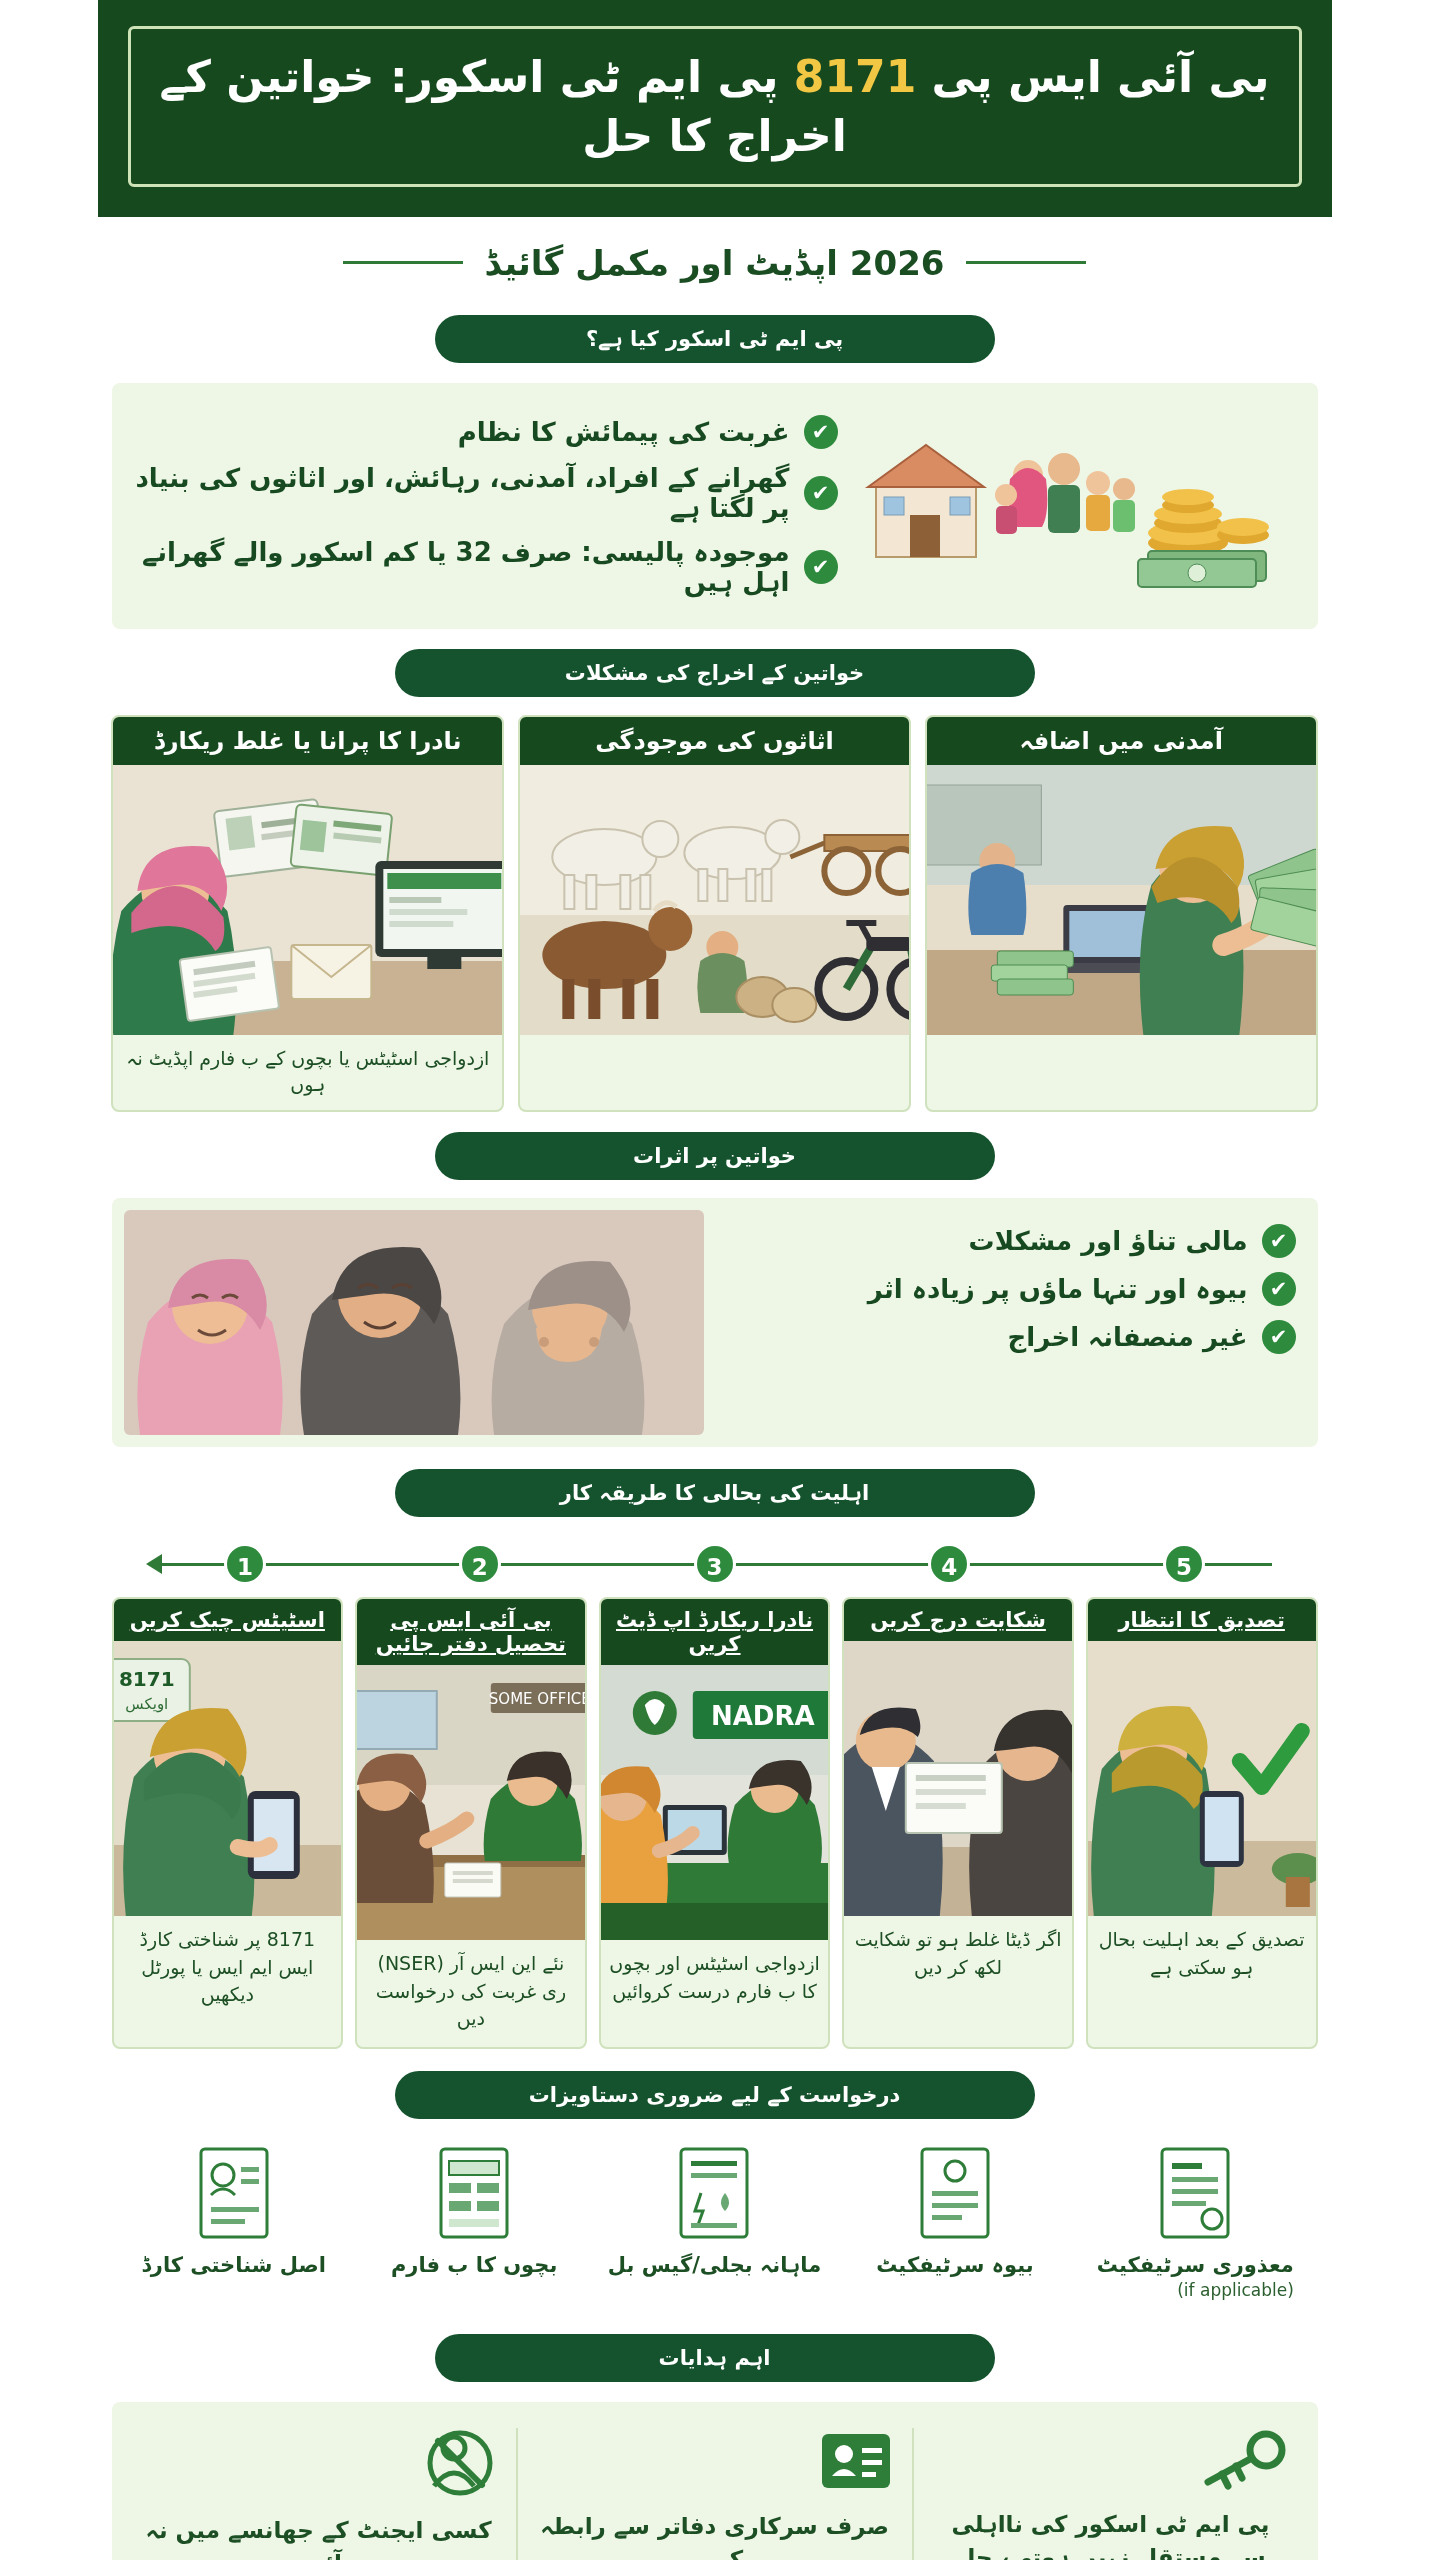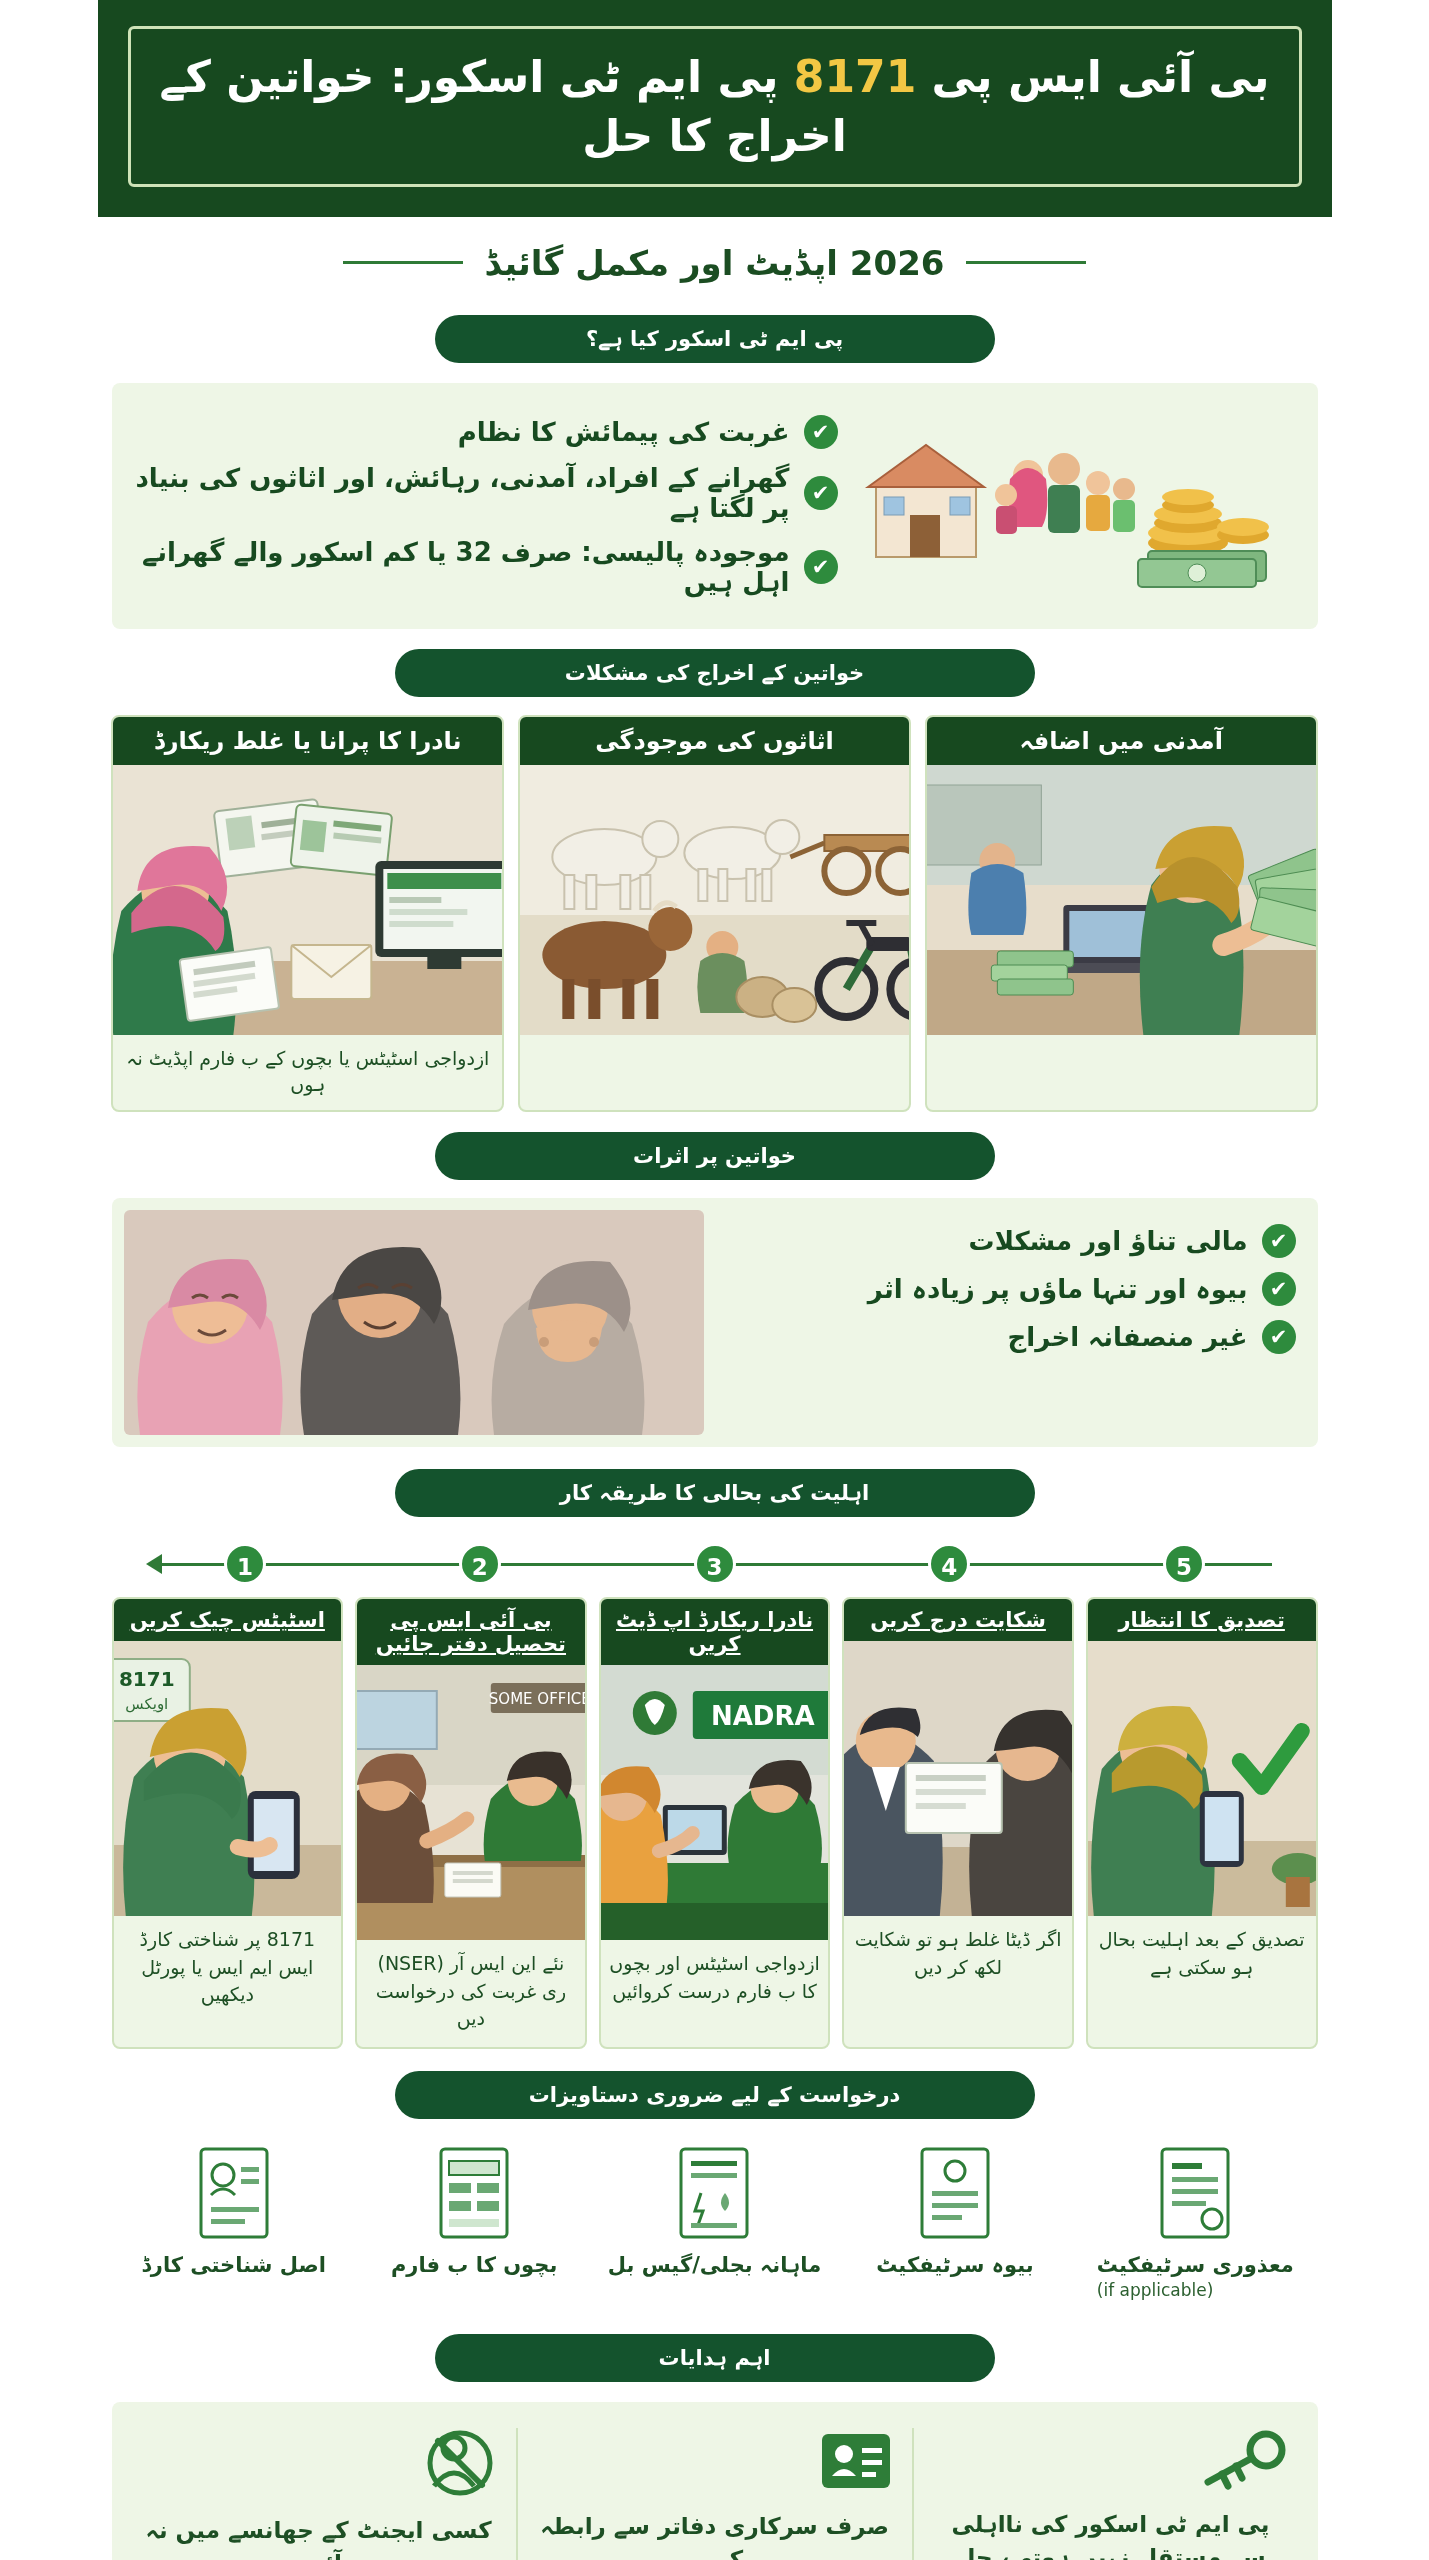--- a/index.html
+++ b/index.html
@@ -115,21 +115,21 @@
     flex:1; background:#eef6e6; border:2px solid #cfe2bd; border-radius:8px; overflow:hidden;
     display:flex; flex-direction:column;
   }
   .step-head { background:#17491f; color:#fff; text-align:center; font-size:21px; font-weight:bold; padding:9px 4px;text-decoration:underline; }
   .step-art { height: 275px; position:relative; overflow:hidden; }
   .step-cap { font-size:19px; text-align:center; color:#1d4f24; padding:10px 6px 14px; line-height:1.45; }
 
   
   .docs { display:flex; gap:8px; padding: 16px 20px 18px; background:#ffffff; }
   .doc { flex:1; display:flex; flex-direction:column; align-items:center; gap:10px; }
-  .doc-label { font-size:21px; font-weight:bold; color:#1d4f24; text-align:left; line-height:1.35; }
+  .doc-label { font-size:21px; font-weight:bold; color:#1d4f24; text-align:right; line-height:1.35; }
   .doc-label .sub { display:block; font-size:17px; font-weight:normal; color:#2c6030; }
 
   
   .instr {
     display:flex; background:#eef6e6; margin: 10px 14px 14px; border-radius:8px;
     padding: 26px 10px 30px;
   }
   .instr-item { flex:1; display:flex; flex-direction:column; align-items:flex-start; gap:16px; padding: 0 18px; }
   .instr-item + .instr-item { border-right:2px solid #cfe2bd; }
   .instr-text { font-size:23px; font-weight:bold; color:#1d4f24; text-align:center; line-height:1.45; }

